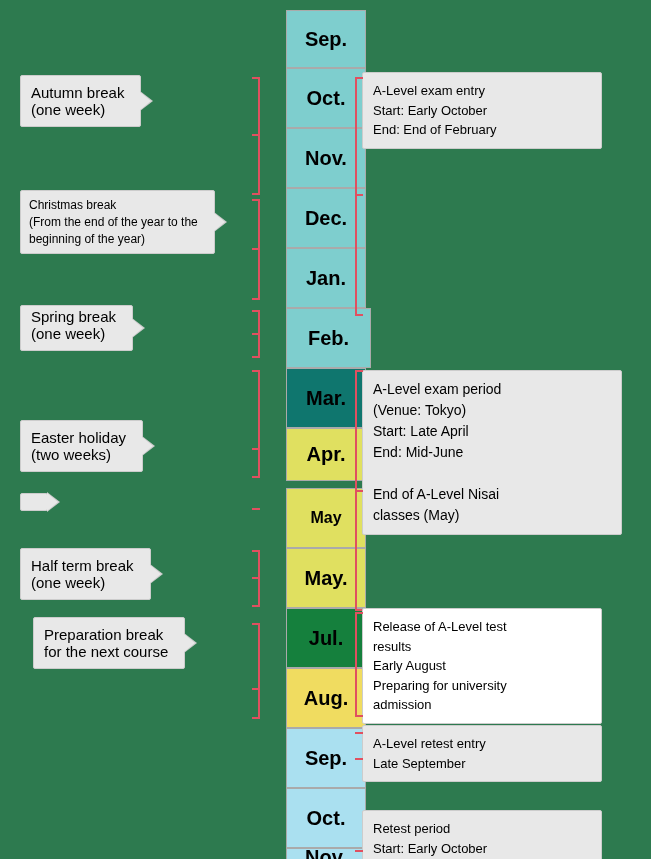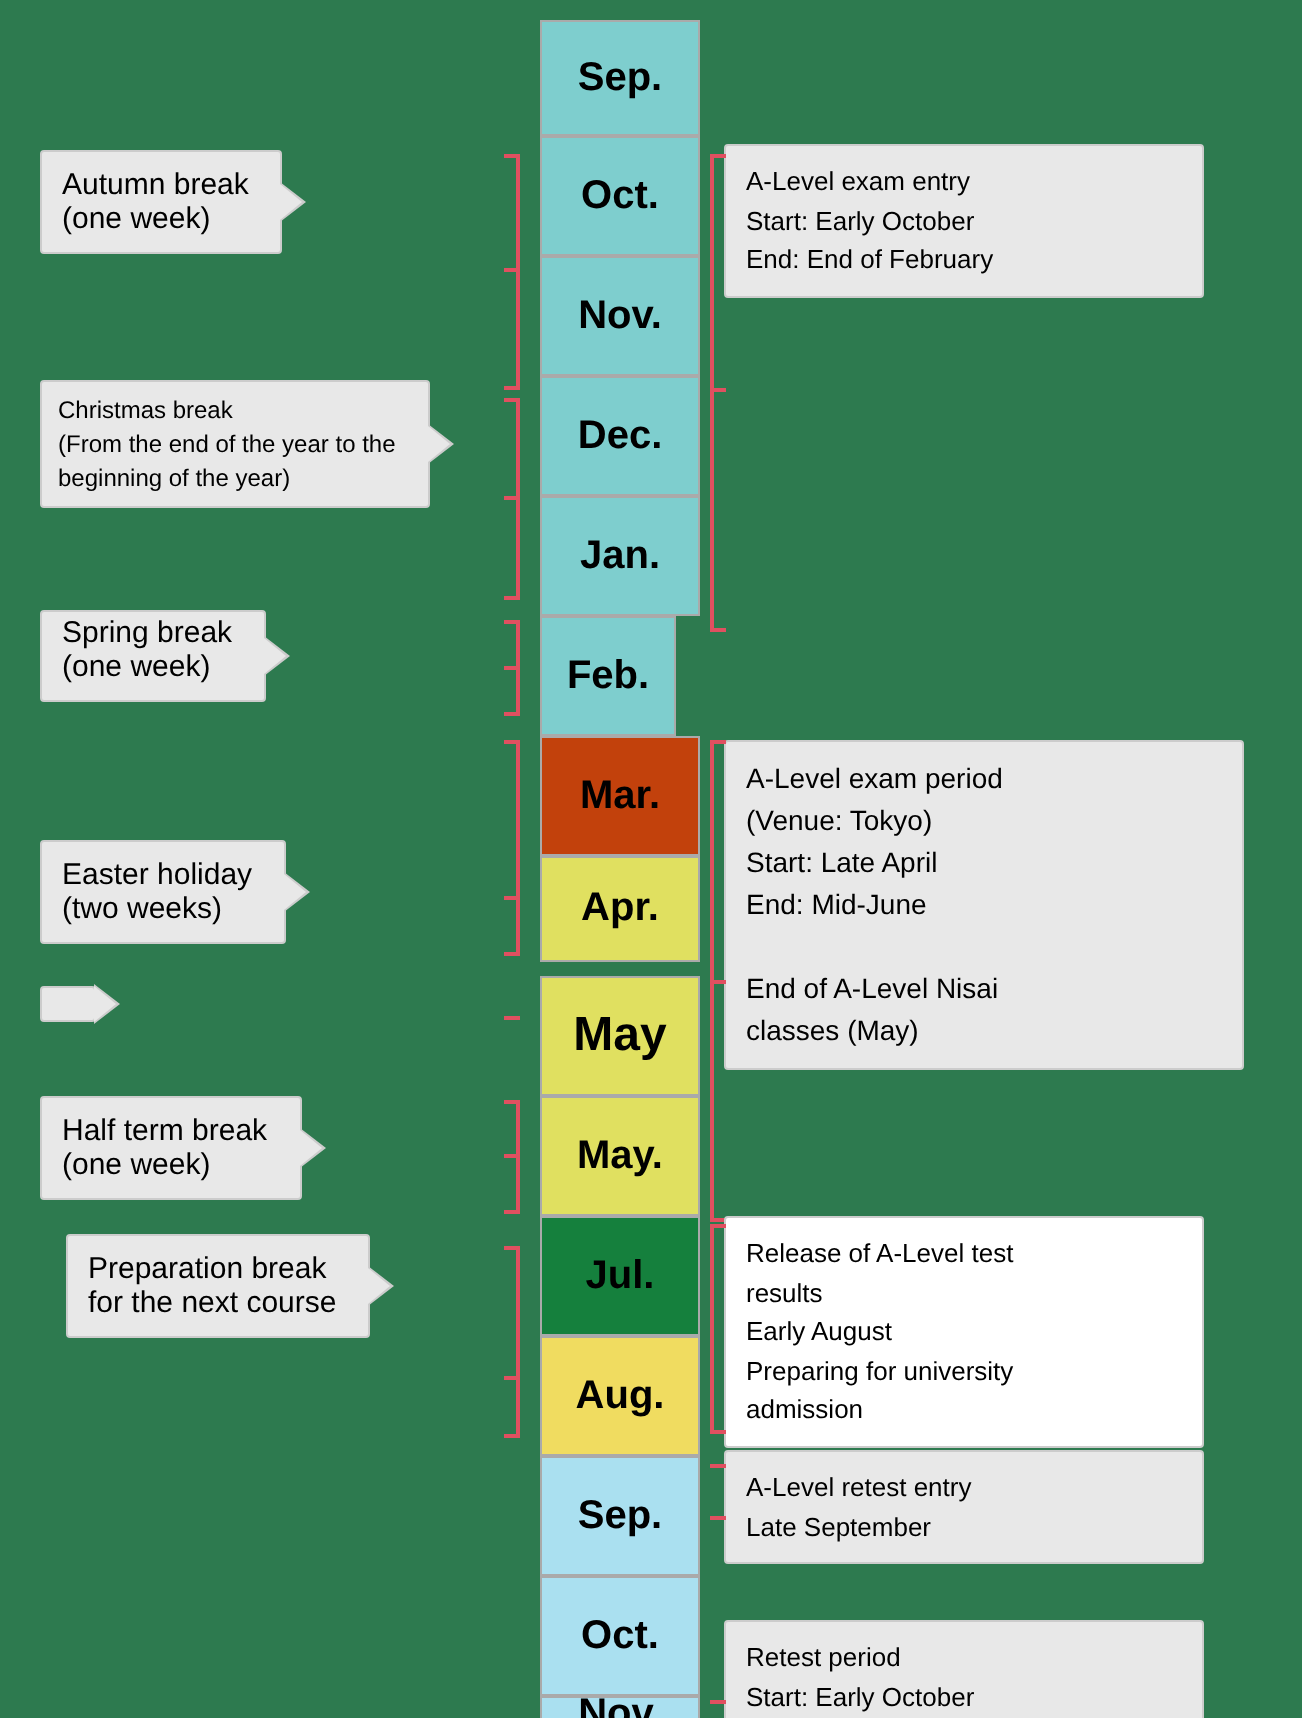--- a/index.html
+++ b/index.html
@@ -20,20 +20,21 @@
     .month-cell {
       text-align: center;
       font-size: 20px;
       font-weight: bold;
       color: #000;
       height: 60px;
       display: flex;
       align-items: center;
       justify-content: center;
       border: 1px solid #aaa;
+      margin-left: 16px;
     }
     
     .teal { background-color: #7ecece; }
     .yellow { background-color: #e8e870; }
   </style>
 </head>
 <body>
 
 <div class="container">
 
@@ -52,33 +53,33 @@
     </div>
 
     <div class="month-cell teal" style="position:absolute; top:178px; width:80px; height:60px;">
       <span>Dec.</span>
     </div>
 
     <div class="month-cell teal" style="position:absolute; top:238px; width:80px; height:60px;">
       <span>Jan.</span>
     </div>
 
-    <div class="month-cell teal" style="position:absolute; top:298px; width:68px; height:60px;text-align:center;">
+    <div class="month-cell teal" style="position:absolute; top:298px; width:85px; height:60px;text-align:center;">
       <span>Feb.</span>
     </div>
 
-    <div class="month-cell yellow" style="position:absolute; top:358px; width:80px; height:60px; background:#c2410c; border:1px solid #aaa; text-align:center; display:flex; align-items:center; justify-content:center; font-size:20px; font-weight:bold;">
+    <div class="month-cell yellow" style="position:absolute; top:358px; width:80px; height:60px; background:#0f766e; border:1px solid #aaa; text-align:center; display:flex; align-items:center; justify-content:center; font-size:20px; font-weight:bold;">
       <span>Mar.</span>
     </div>
 
     <div class="month-cell" style="position:absolute; top:418px; width:80px; height:53px; background:#e0e060; border:1px solid #aaa; text-align:center; display:flex; align-items:center; justify-content:center; font-size:20px; font-weight:bold;">
       <span>Apr.</span>
     </div>
 
-    <div class="month-cell" style="position:absolute; top:478px; width:80px; height:60px; background:#e0e060; border:1px solid #aaa; text-align:center; display:flex; align-items:center; justify-content:center; font-size:24px; font-weight:bold;">
+    <div class="month-cell" style="position:absolute; top:478px; width:80px; height:60px; background:#e0e060; border:1px solid #aaa; text-align:center; display:flex; align-items:center; justify-content:center; font-size:16px; font-weight:bold;">
       <span>May</span>
     </div>
 
     <div class="month-cell" style="position:absolute; top:538px; width:80px; height:60px; background:#e0e060; border:1px solid #aaa; text-align:center; display:flex; align-items:center; justify-content:center; font-size:20px; font-weight:bold;">
       <span>May.</span>
     </div>
 
     <div class="month-cell" style="position:absolute; top:598px; width:80px; height:60px; background:#15803d; border:1px solid #aaa; text-align:center; display:flex; align-items:center; justify-content:center; font-size:20px; font-weight:bold;">
       <span>Jul.</span>
     </div>

